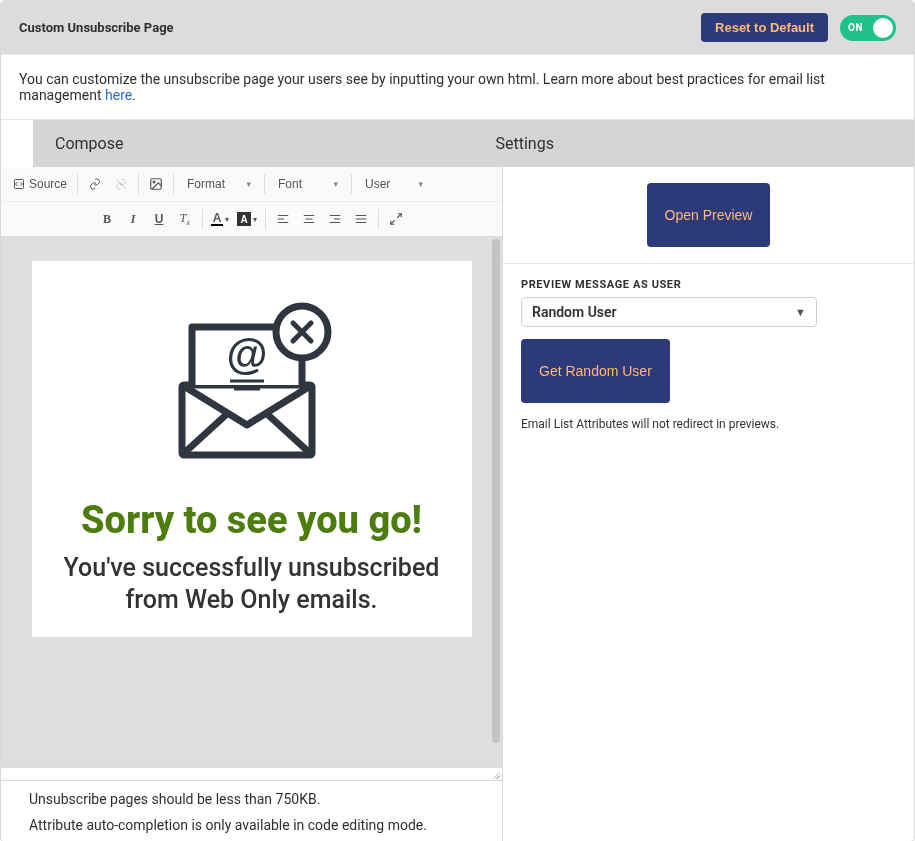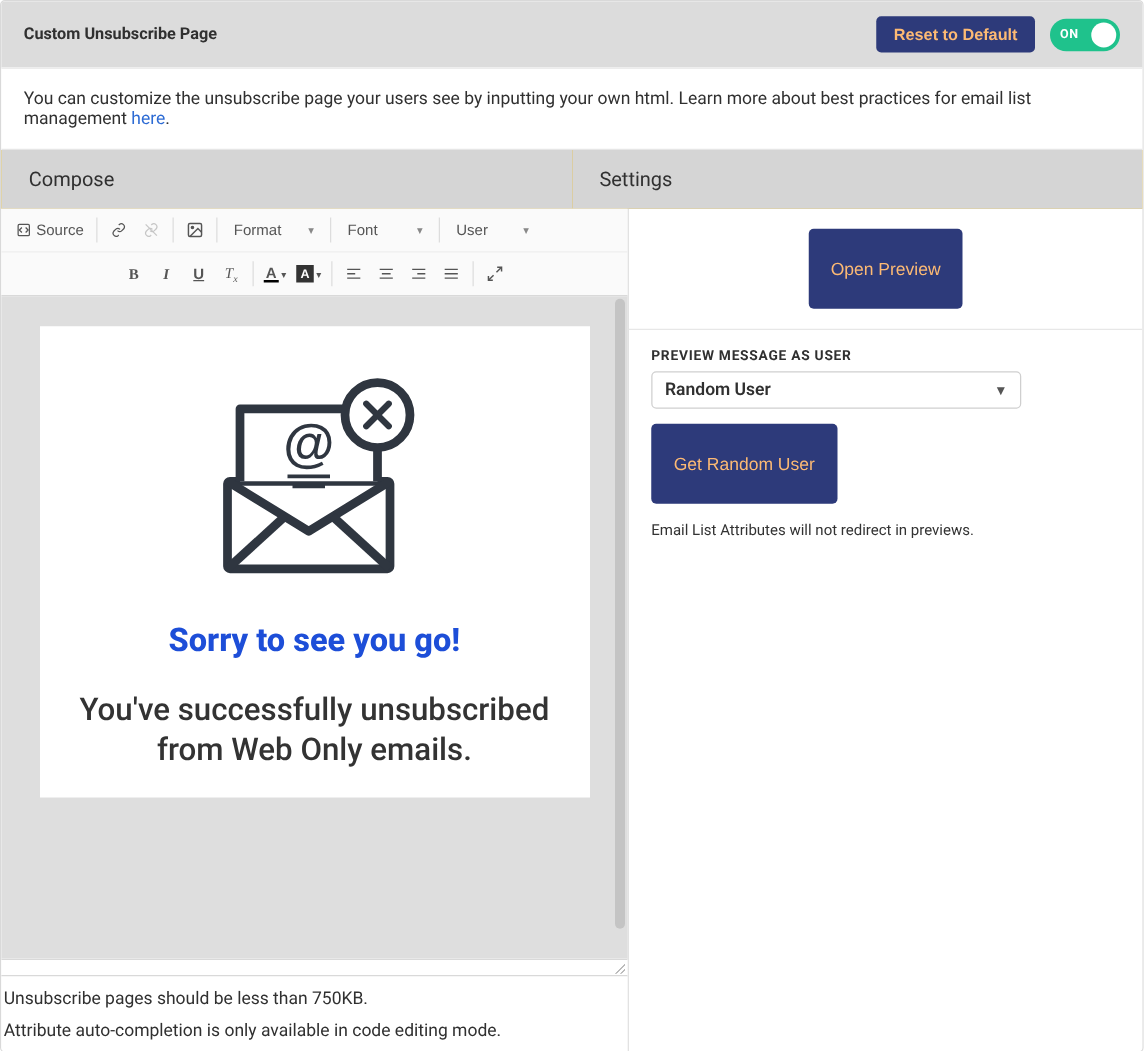--- a/index.html
+++ b/index.html
@@ -78,21 +78,22 @@
     background: #fff;
     padding: 16px 18px;
     font-size: 14px;
     color: #303030;
     border-top: 1px solid #e6e6e6;
     border-bottom: 1px solid #e6e6e6;
   }
   .info-row a { color: #2d6bd4; text-decoration: none; cursor:pointer;}
   .tabs {
     display: flex;
-    background: #eab308;
+    background: #fdba74;
+    margin-left: 32px;
   }
   .tab {
     flex: 0 0 50%;
     padding: 14px 22px;
     font-size: 16px;
     color: #303030;
     cursor: pointer;
     background: #d5d5d5;
   }
   .tab.active {
@@ -175,25 +176,25 @@
   }
   .canvas {
     background: #fff;
     width: 440px;
     margin: 0 auto;
     padding: 36px 20px 20px;
     text-align: center;
   }
   .env-wrap { position: relative; width: 180px; margin: 0 auto 28px; }
   .canvas h1 {
-    font-size: 26px;
+    font-size: 38px;
     font-weight: 800;
-    color: #1d4ed8;
+    color: #4d7c0f;
     line-height: 1.15;
-    margin-bottom: 24px;
+    margin-bottom: 9px;
   }
   .canvas p.sub {
     font-size: 25px;
     font-weight: 500;
     color: #333;
     line-height: 1.3;
   }
   .resize-grip {
     height: 14px;
     background: #fff;
@@ -204,21 +205,21 @@
   .resize-grip::after {
     content: "";
     position: absolute;
     right: 2px; bottom: 1px;
     width: 10px; height: 10px;
     background:
       linear-gradient(135deg, transparent 0 60%, #bbb 60% 68%, transparent 68% 78%, #bbb 78% 86%, transparent 86%);
   }
   .hints {
     background: #fff;
-    padding: 10px 2px 8px;
+    padding: 10px 28px 8px;
     font-size: 14px;
     color: #303030;
   }
   .hints div + div { margin-top: 10px; }
   
   .settings-top {
     display: flex;
     justify-content: center;
     padding: 16px 0;
     border-bottom: 1px solid #e7e7e7;

